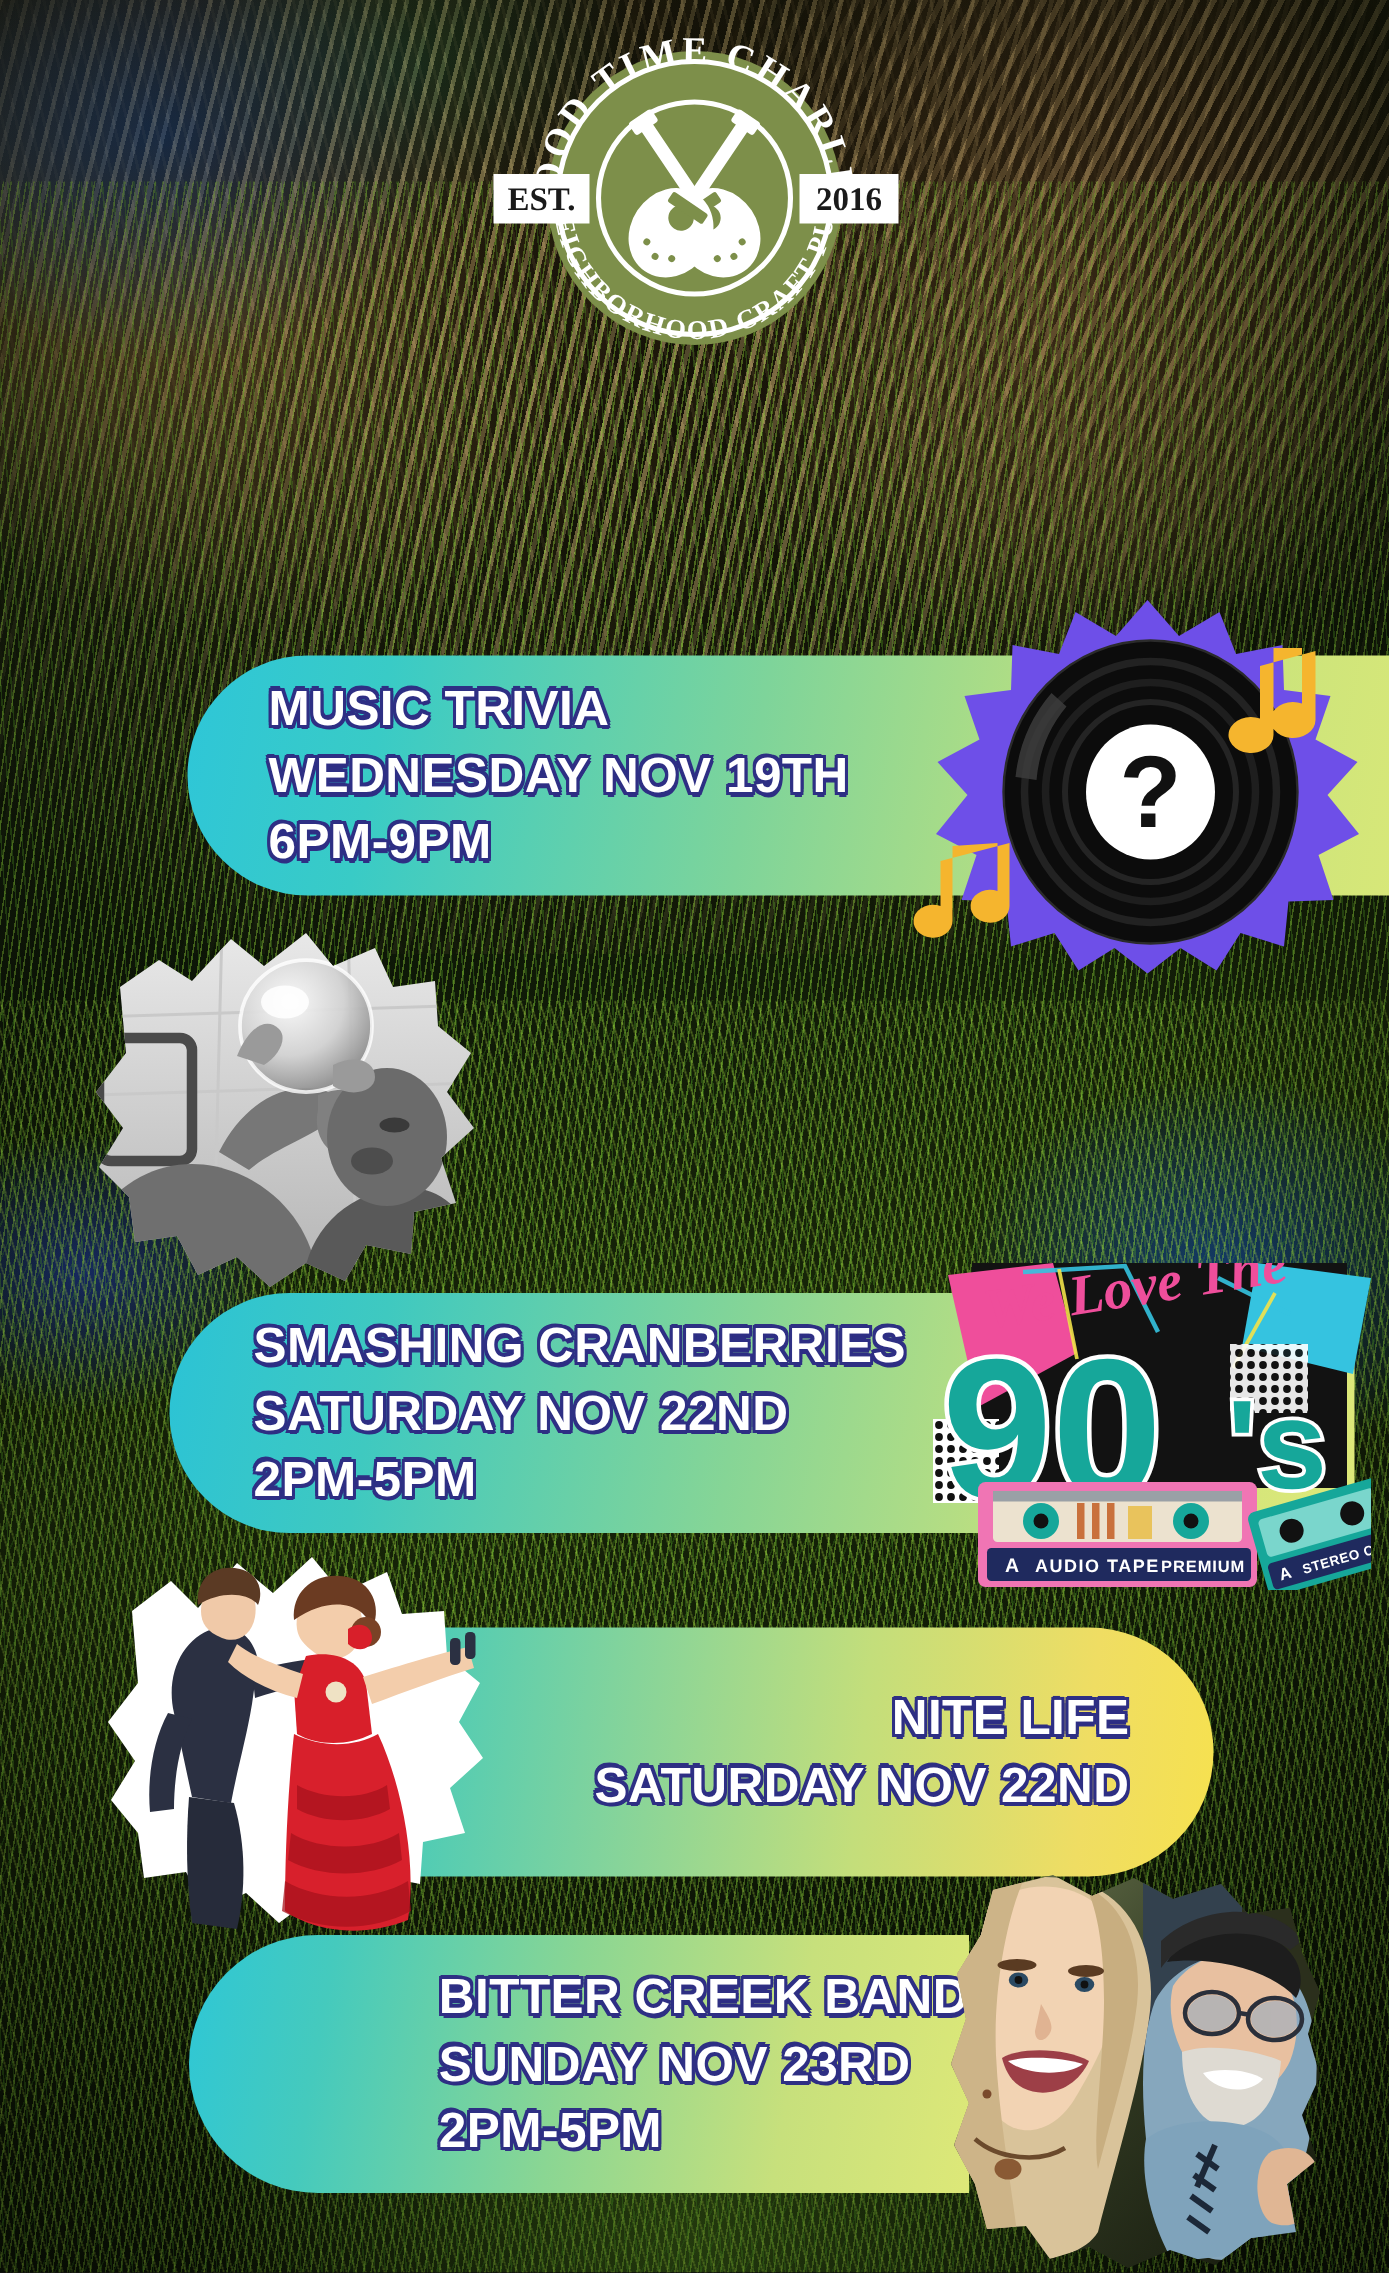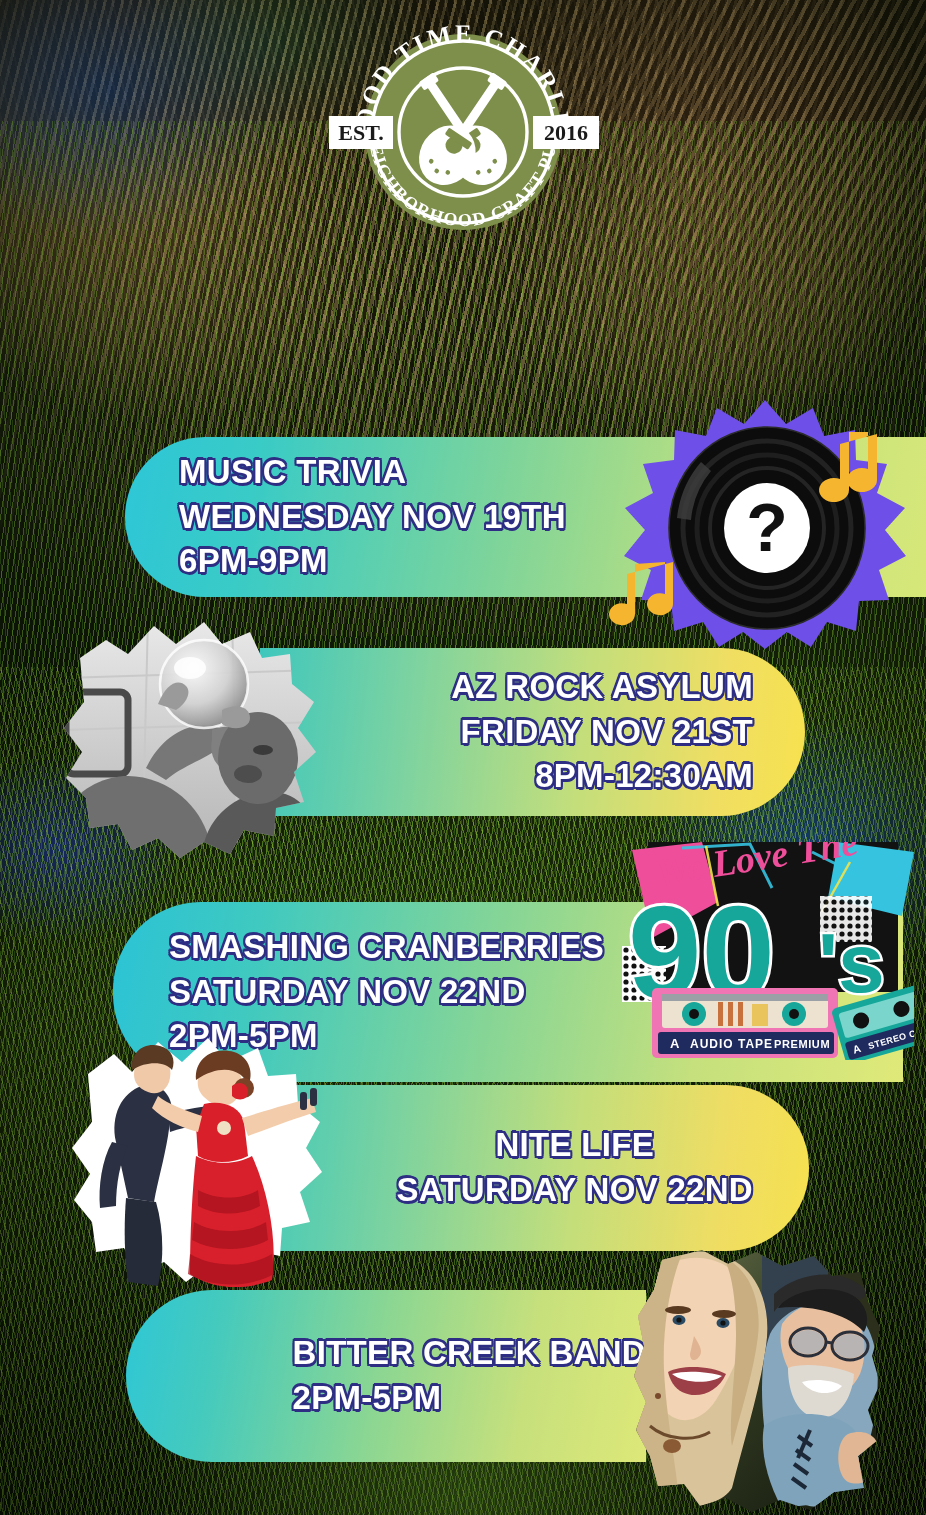--- a/index.html
+++ b/index.html
@@ -129,34 +129,33 @@
   
   #pill-2{
     left:260px; top:648px; width:545px; height:168px;
     border-radius:0 84px 84px 0;
     background:linear-gradient(96deg,#3fc7bd 0%,#79d2a2 26%,#c2de7c 58%,#f0de62 84%,#f7e24e 100%);
     padding-right:52px; align-items:flex-end;
   }
   #pill-2 .lines{ align-items:flex-end; text-align:right; }
   
   #pill-3{
-    left:113px; top:862px; width:790px; height:180px;
+    left:113px; top:862px; width:790px; height:160px;
     border-radius:88px 0 0 88px;
     background:linear-gradient(100deg,#2bc3d6 0%,#3fc9c0 18%,#86d596 48%,#c5e07d 74%,#dfe979 100%);
     padding-left:56px;
-    margin-top:40px;
   }
   
   #pill-4{
     left:246px; top:1085px; width:563px; height:166px;
     border-radius:0 84px 84px 0;
     background:linear-gradient(96deg,#3dc9be 0%,#7ad2a0 26%,#c3de7b 58%,#efdd63 84%,#f6e14f 100%);
     padding-right:56px; align-items:flex-end;
   }
-  #pill-4 .lines{ align-items:center; text-align:right; }
+  #pill-4 .lines{ align-items:flex-end; text-align:right; }
   
   #pill-5{
     left:126px; top:1290px; width:520px; height:172px;
     border-radius:86px 0 0 86px;
     background:linear-gradient(100deg,#2ec7d6 0%,#45cabd 18%,#8ad693 48%,#c7e07c 76%,#dde878 100%);
     padding-left:58px;
     align-items:flex-end;
   }
 
   
@@ -258,27 +257,20 @@
       </g>
       <g fill="#f5b52e">
         <path d="M234,34 L234,92 a15,12 0 1 1 -9,-11 L225,46 L262,36 L262,82 a15,12 0 1 1 -9,-11 L253,34 Z"></path>
       </g>
       <g fill="#f5b52e">
         <path d="M20,166 L20,216 a13,11 0 1 1 -8,-10 L12,176 L58,164 L58,206 a13,11 0 1 1 -8,-10 L50,164 Z"></path>
       </g>
     </svg>
   </div>
 
-  <div class="pill" id="pill-2">
-    <div class="lines">
-      <div class="ev-line">AZ ROCK ASYLUM</div>
-      <div class="ev-line">FRIDAY NOV 21ST</div>
-      <div class="ev-line">8PM-12:30AM</div>
-    </div>
-  </div>
 
   <div id="art-bw">
     <svg viewBox="0 0 256 242" width="256" height="242">
       <defs>
         <clipPath id="clipBW">
           <polygon points="18,40 44,22 66,36 92,8 114,26 142,4 160,26 188,14 200,40 228,36 230,66
                            252,84 236,110 254,134 232,154 242,184 214,190 212,218 182,212 168,236
                            142,224 118,240 96,220 70,232 56,206 28,210 24,180 4,160 20,134 2,110 22,84"></polygon>
         </clipPath>
         <linearGradient id="bwWall" x1="0" y1="0" x2="0" y2="1">
@@ -428,20 +420,21 @@
           </g>
         <path d="M130,86 C112,80 96,74 86,66 L80,78 C92,90 110,98 126,102 Z" fill="#f3cdab"></path>
         <circle cx="152" cy="98" r="7" fill="#efe2c4"></circle>
       </g>
     </svg>
   </div>
 
   <div class="pill" id="pill-5">
     <div class="lines">
       <div class="ev-line">BITTER CREEK BAND</div>
+      <div class="ev-line">SUNDAY NOV 23RD</div>
       <div class="ev-line">2PM-5PM</div>
     </div>
   </div>
 
   <div id="art-duo">
     <svg viewBox="0 0 248 262" width="248" height="262">
       <defs>
         <clipPath id="clipDuo">
           <polygon points="30,10 70,0 96,14 124,2 150,16 182,6 200,26 228,22 236,52 248,78 240,106
                            248,134 236,160 246,190 226,206 232,238 202,242 178,260 148,250 120,262

